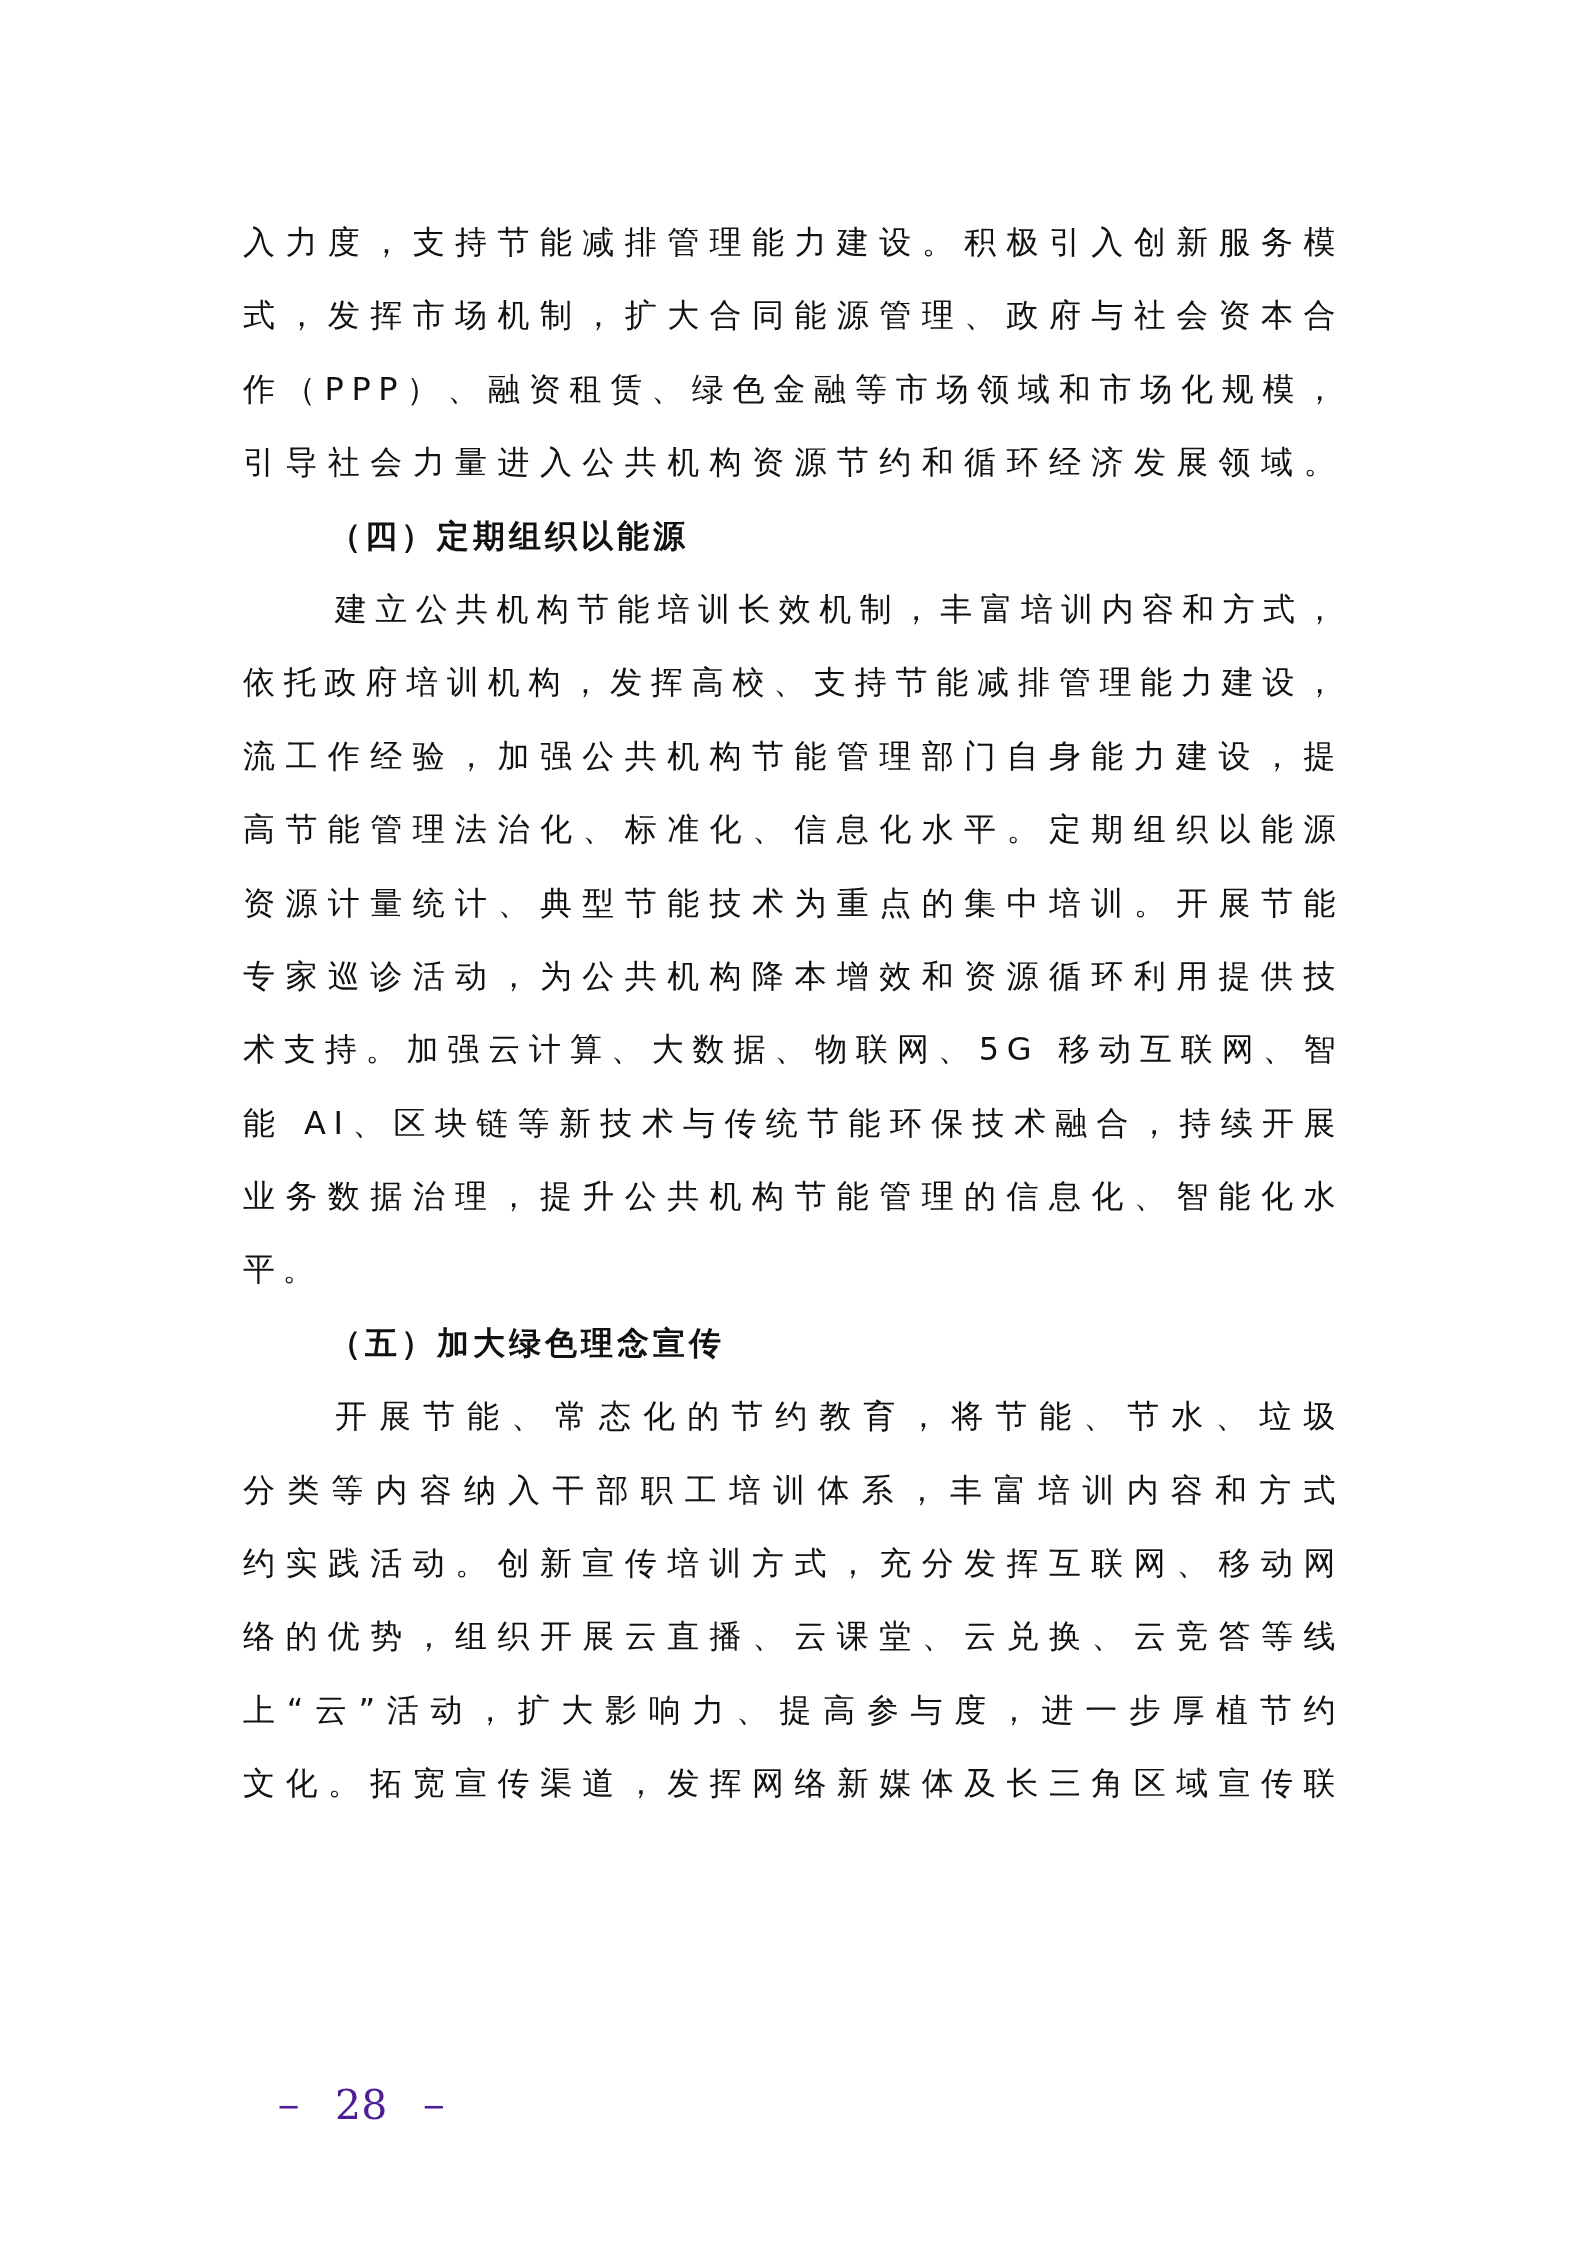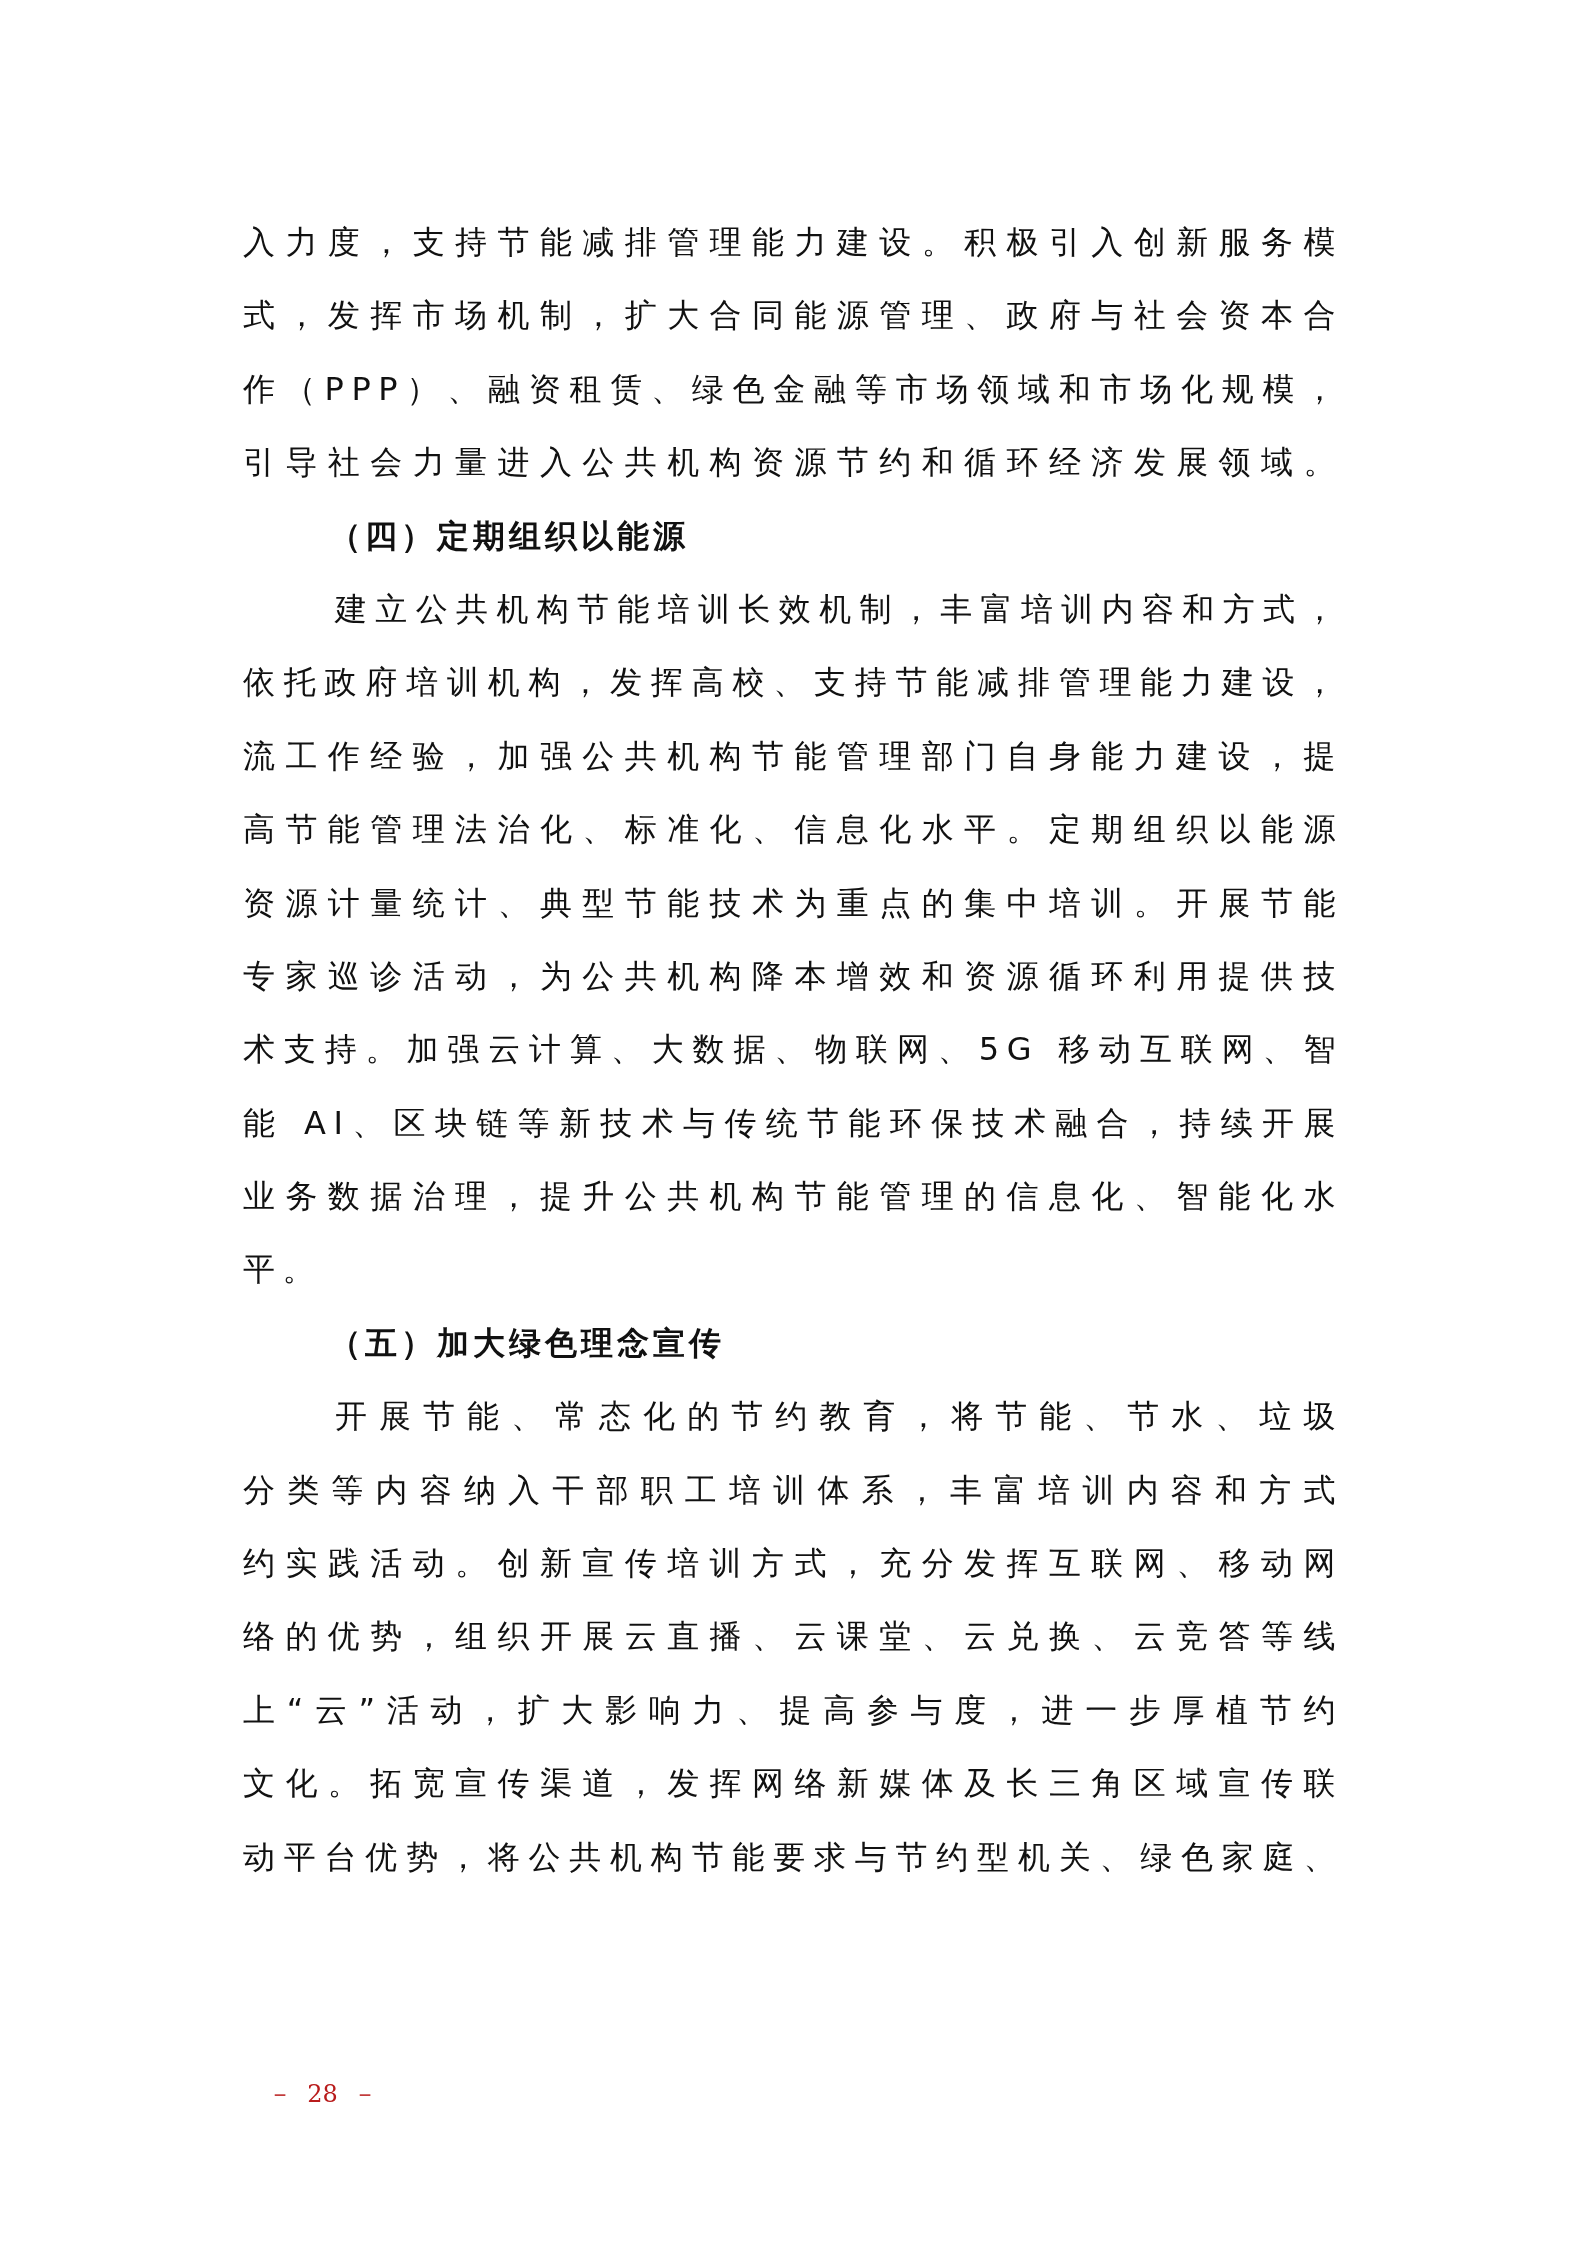--- a/index.html
+++ b/index.html
@@ -40,22 +40,22 @@
     .justify {
       text-align: justify;
       text-align-last: justify;
       width: 1100px;
     }
     .page-number {
       position: absolute;
       left: 268px;
       top: 2078px;
       font-family: "DejaVu Serif", "Liberation Serif", serif;
-      font-size: 24px;
-      color: #b91c1c;
+      font-size: 41px;
+      color: #4c1d95;
       white-space: pre;
     }
   </style>
 </head>
 <body>
 
 <div class="page">
 
   <div>
     <span class="line justify">入力度，支持节能减排管理能力建设。积极引入创新服务模</span>
@@ -81,17 +81,16 @@
 
   <div class="line heading">（五）加大绿色理念宣传</div>
 
   <div>
     <span class="line indent justify" style="width:1008px">开展节能、常态化的节约教育，将节能、节水、垃圾</span>
     <span class="line justify">分类等内容纳入干部职工培训体系，丰富培训内容和方式</span>
     <span class="line justify">约实践活动。创新宣传培训方式，充分发挥互联网、移动网</span>
     <span class="line justify">络的优势，组织开展云直播、云课堂、云兑换、云竞答等线</span>
     <span class="line justify">上“云”活动，扩大影响力、提高参与度，进一步厚植节约</span>
     <span class="line justify">文化。拓宽宣传渠道，发挥网络新媒体及长三角区域宣传联</span>
-    <span class="line justify">动平台优势，将公共机构节能要求与节约型机关、绿色家庭、</span>
   </div>
 </div>
 
 <div class="page-number">－  28  －</div>
 
 </body></html>

